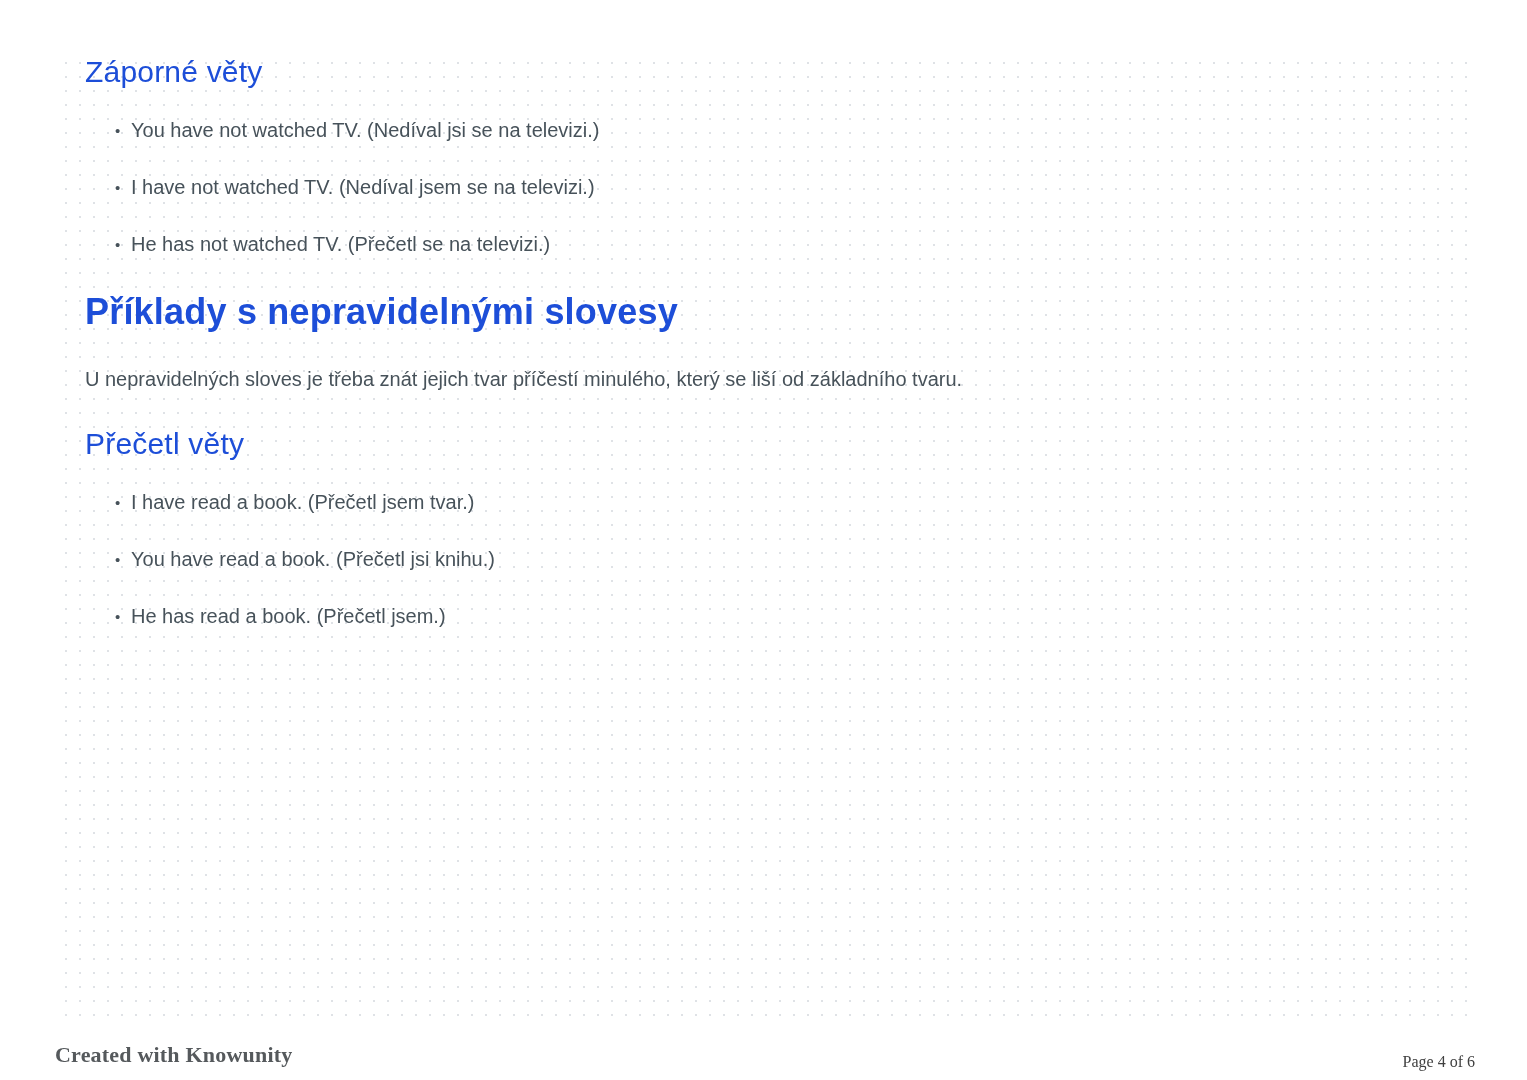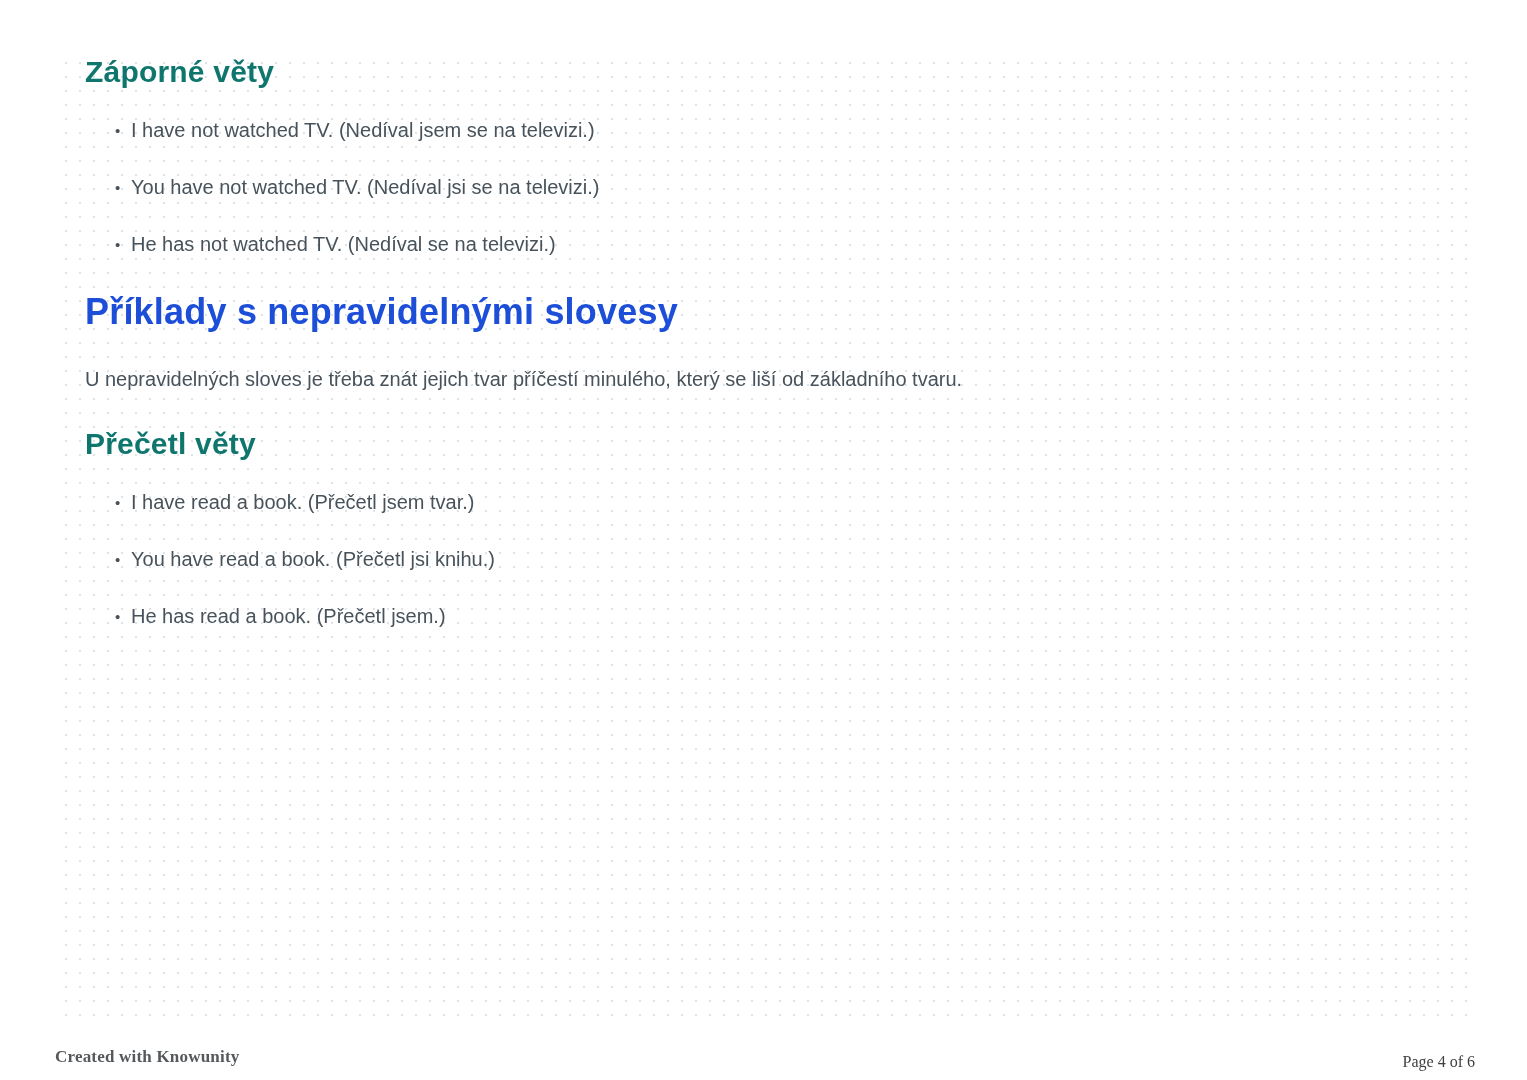--- a/index.html
+++ b/index.html
@@ -31,23 +31,23 @@
     top: 0;
     right: 60px;
   }
   h1, h2, p, ul {
     margin: 0;
     padding: 0;
   }
   h2.section-heading {
     margin-top: 0;
     font-size: 30px;
-    font-weight: 700;
+    font-weight: 400;
     line-height: 40px;
-    color: #0f766e;
+    color: #1d4ed8;
     letter-spacing: 0.2px;
   }
   .sec-1 h2 { margin-top: 52px; }
   .sec-3 h2 { margin-top: 32px; }
   h1.main-heading {
     margin-top: 16px;
     font-size: 36px;
     font-weight: 700;
     line-height: 48px;
     color: #1d4ed8;
@@ -83,21 +83,21 @@
     position: absolute;
     left: 55px;
     right: 52px;
     top: 1042px;
     display: flex;
     justify-content: space-between;
     align-items: baseline;
     font-family: "Liberation Serif", serif;
   }
   .footer .branding {
-    font-size: 17px;
+    font-size: 22px;
     font-weight: 700;
     color: #55595c;
     letter-spacing: 0.2px;
   }
   .footer .page-num {
     font-size: 16px;
     font-weight: 400;
     color: #404040;
     margin-top: 6px;
     position: relative;
@@ -107,23 +107,23 @@
 </head>
 <body>
 
 <div class="dot-grid"></div>
 
 <main class="content">
 
   <section class="sec-1">
     <h2 class="section-heading">Záporné věty</h2>
     <ul class="bullet-list">
+      <li>You have not watched TV. (Nedíval jsi se na televizi.)</li>
       <li>I have not watched TV. (Nedíval jsem se na televizi.)</li>
-      <li>You have not watched TV. (Nedíval jsi se na televizi.)</li>
-      <li>He has not watched TV. (Nedíval se na televizi.)</li>
+      <li>He has not watched TV. (Přečetl se na televizi.)</li>
     </ul>
   </section>
 
 
   <h1 class="main-heading">Příklady s nepravidelnými slovesy</h1>
 
   <p class="intro">U nepravidelných sloves je třeba znát jejich tvar příčestí minulého, který se liší od základního tvaru.</p>
 
   <section class="sec-3">
     <h2 class="section-heading">Přečetl věty</h2>

